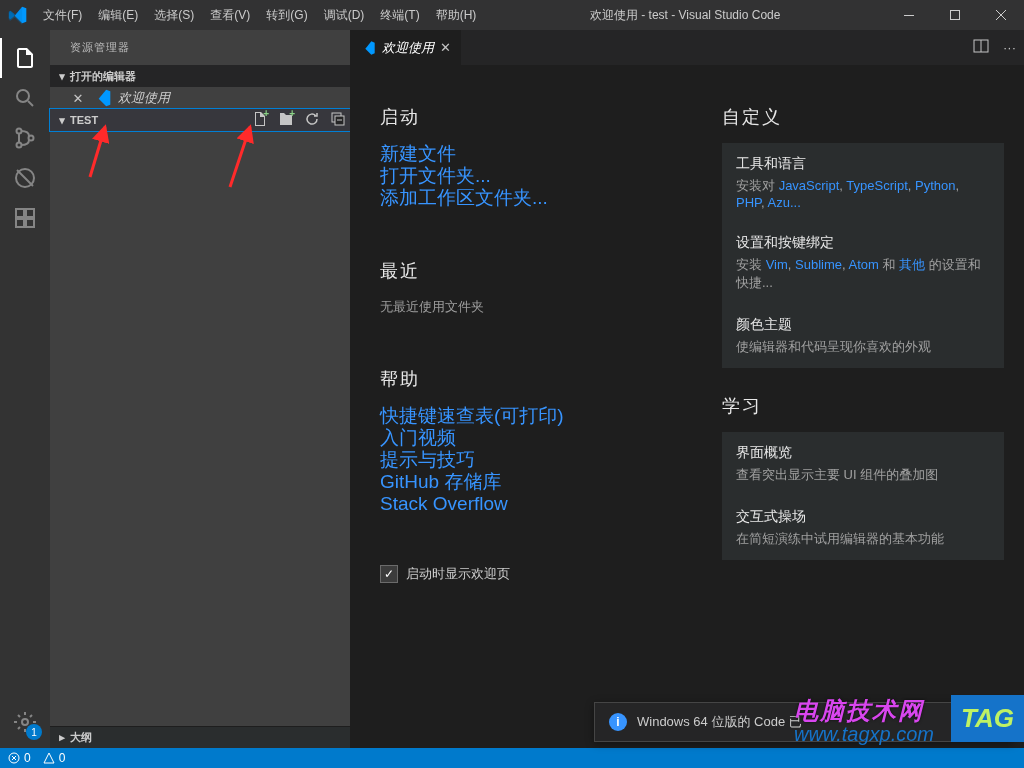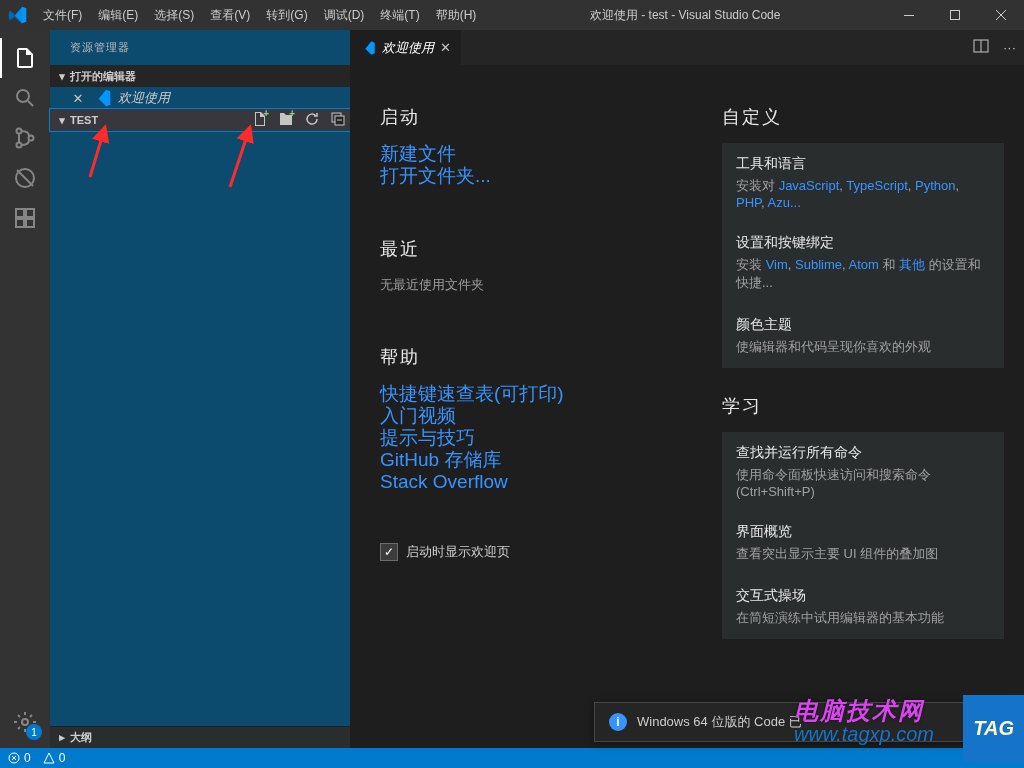--- a/index.html
+++ b/index.html
@@ -11,21 +11,21 @@
 .titlebar .title { flex:1; text-align:center; color:#cccccc; }
 .titlebar .win-controls { display:flex; }
 .titlebar .win-controls div { width:46px; height:30px; display:flex; align-items:center; justify-content:center; }
 .main { display:flex; height:718px; }
 .activitybar { width:50px; background:#333333; display:flex; flex-direction:column; align-items:center; padding-top:8px; position:relative; }
 .activitybar .ab-item { width:50px; height:40px; display:flex; align-items:center; justify-content:center; color:#858585; position:relative; }
 .activitybar .ab-item.active { color:#ffffff; }
 .activitybar .ab-item.active::before { content:""; position:absolute; left:0; top:0; bottom:0; width:2px; background:#ffffff; }
 .activitybar .bottom { position:absolute; bottom:6px; left:0; right:0; display:flex; flex-direction:column; align-items:center; }
 .activitybar .badge { position:absolute; bottom:2px; right:8px; background:#007acc; color:#fff; border-radius:50%; width:16px; height:16px; font-size:10px; display:flex; align-items:center; justify-content:center; }
-.sidebar { width:300px; background:#0c4a6e; display:flex; flex-direction:column; }
+.sidebar { width:300px; background:#404040; display:flex; flex-direction:column; }
 .sidebar-title { height:35px; line-height:35px; padding-left:20px; font-size:11px; color:#bbbbbb; letter-spacing:1px; }
 .section-header { height:22px; display:flex; align-items:center; padding-left:4px; font-size:11px; font-weight:bold; color:#cccccc; background:#252526; position:relative; }
 .section-header.focused { background:#37373d; outline:1px solid #007fd4; }
 .section-header .twisty { width:16px; text-align:center; transform:rotate(0deg); }
 .section-header .actions { position:absolute; right:4px; display:flex; gap:10px; color:#c5c5c5; }
 .section-header .actions svg { width:16px; height:16px; }
 .open-editors-item { height:22px; display:flex; align-items:center; padding-left:20px; gap:6px; font-size:13px; color:#cccccc; }
 .open-editors-item .close { color:#c5c5c5; width:16px; text-align:center; }
 .section-header.outline { background:#2a2d2e; border-top:1px solid #1e1e1e; }
 .editor-area { flex:1; background:#1e1e1e; display:flex; flex-direction:column; position:relative; }
@@ -47,21 +47,21 @@
 .check-row .cb { width:18px; height:18px; background:#3c3c3c; border:1px solid #6b6b6b; display:flex; align-items:center; justify-content:center; color:#fff; font-size:12px; }
 .notification { position:absolute; bottom:6px; right:10px; background:#252526; border:1px solid #454545; padding:10px 14px; display:flex; align-items:center; gap:10px; width:420px; box-shadow:0 2px 8px rgba(0,0,0,0.4); }
 .notification .info { width:18px; height:18px; border-radius:50%; background:#3794ff; color:#fff; display:flex; align-items:center; justify-content:center; font-size:12px; font-weight:bold; }
 .statusbar { height:20px; background:#007acc; color:#fff; display:flex; align-items:center; font-size:12px; padding:0 8px; gap:12px; }
 .statusbar .item { display:flex; align-items:center; gap:4px; }
 .vs-icon-svg { width:20px; height:20px; }
 .arrow { position:absolute; pointer-events:none; }
 .watermark-tag { position:absolute; right:0; bottom:22px; z-index:50; pointer-events:none; }
 .watermark-tag .t1 { color:#d946ef; font-size:24px; font-weight:bold; letter-spacing:2px; text-shadow:0 0 3px rgba(0,0,0,0.6); font-style:italic; }
 .watermark-tag .t2 { color:#1573c9; font-size:20px; display:block; margin-top:-4px; font-style:italic; }
-.watermark-tag .badge-tag { position:absolute; right:0; top:0; background:#1573c9; color:#fef9c3; font-weight:bold; font-size:20px; padding:22px 10px; font-style:italic; }
+.watermark-tag .badge-tag { position:absolute; right:0; top:0; background:#1573c9; color:#bef264; font-weight:bold; font-size:26px; padding:8px 10px; font-style:italic; }
 .sidebar-fill { flex:1; }
 .plus-badge { position:absolute; color:#89d185; font-size:10px; top:-3px; right:-1px; }
 </style>
 </head>
 <body>
 
 <div class="titlebar">
   <div class="vs-logo">
     <svg class="vs-icon-svg" viewBox="0 0 24 24">
         <path fill="#0098ff" d="M17 2l5 2v16l-5 2-9-9 9-11z"></path>
@@ -213,20 +213,21 @@
         <span>···</span>
       </div>
     </div>
 
     <div class="welcome">
       <div class="col">
         <div class="group">
           <h2>启动</h2>
           <a class="link">新建文件</a>
           <a class="link">打开文件夹...</a>
+          <a class="link">添加工作区文件夹...</a>
         </div>
         <div class="group">
           <h2>最近</h2>
           <div class="desc">无最近使用文件夹</div>
         </div>
         <div class="group">
           <h2>帮助</h2>
           <a class="link">快捷键速查表(可打印)</a>
           <a class="link">入门视频</a>
           <a class="link">提示与技巧</a>
@@ -250,24 +251,20 @@
             <div class="card-title">设置和按键绑定</div>
             <div class="card-desc"><span>安装 </span><a>Vim</a>, <a>Sublime</a>, <a>Atom</a><span> 和 </span><a>其他</a><span> 的设置和快捷...</span></div>
           </div>
           <div class="card">
             <div class="card-title">颜色主题</div>
             <div class="card-desc">使编辑器和代码呈现你喜欢的外观</div>
           </div>
         </div>
         <div class="group">
           <h2>学习</h2>
-          <div class="card">
-            <div class="card-title">查找并运行所有命令</div>
-            <div class="card-desc">使用命令面板快速访问和搜索命令 (Ctrl+Shift+P)</div>
-          </div>
           <div class="card">
             <div class="card-title">界面概览</div>
             <div class="card-desc">查看突出显示主要 UI 组件的叠加图</div>
           </div>
           <div class="card">
             <div class="card-title">交互式操场</div>
             <div class="card-desc">在简短演练中试用编辑器的基本功能</div>
           </div>
         </div>
       </div>

